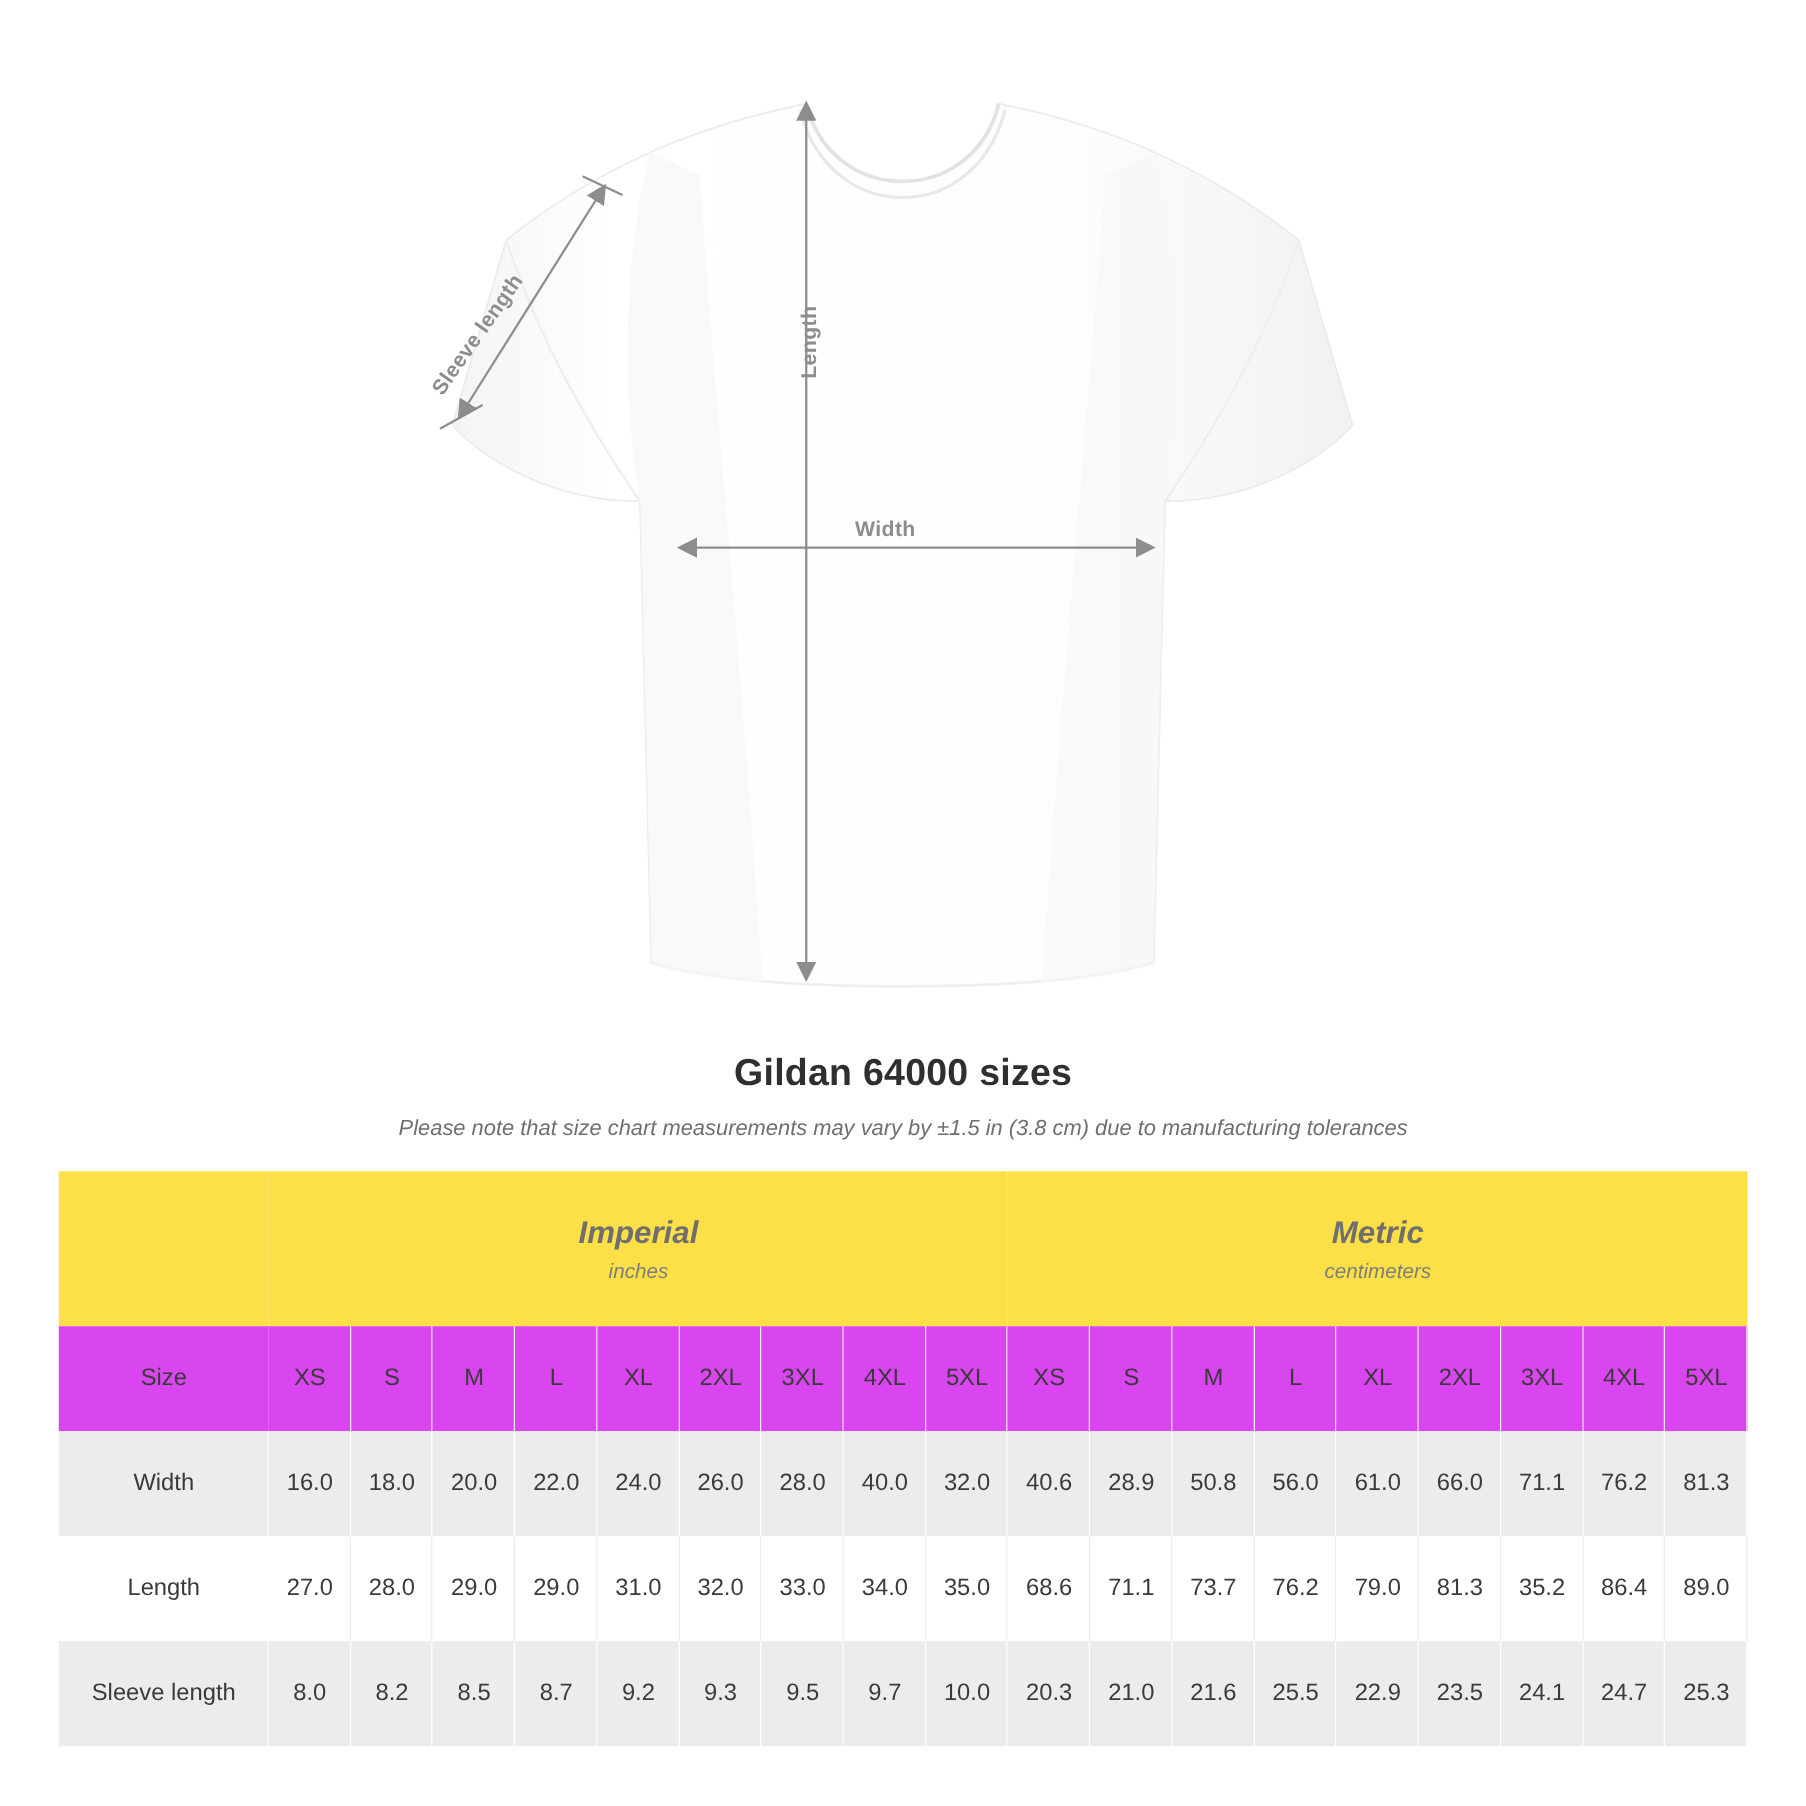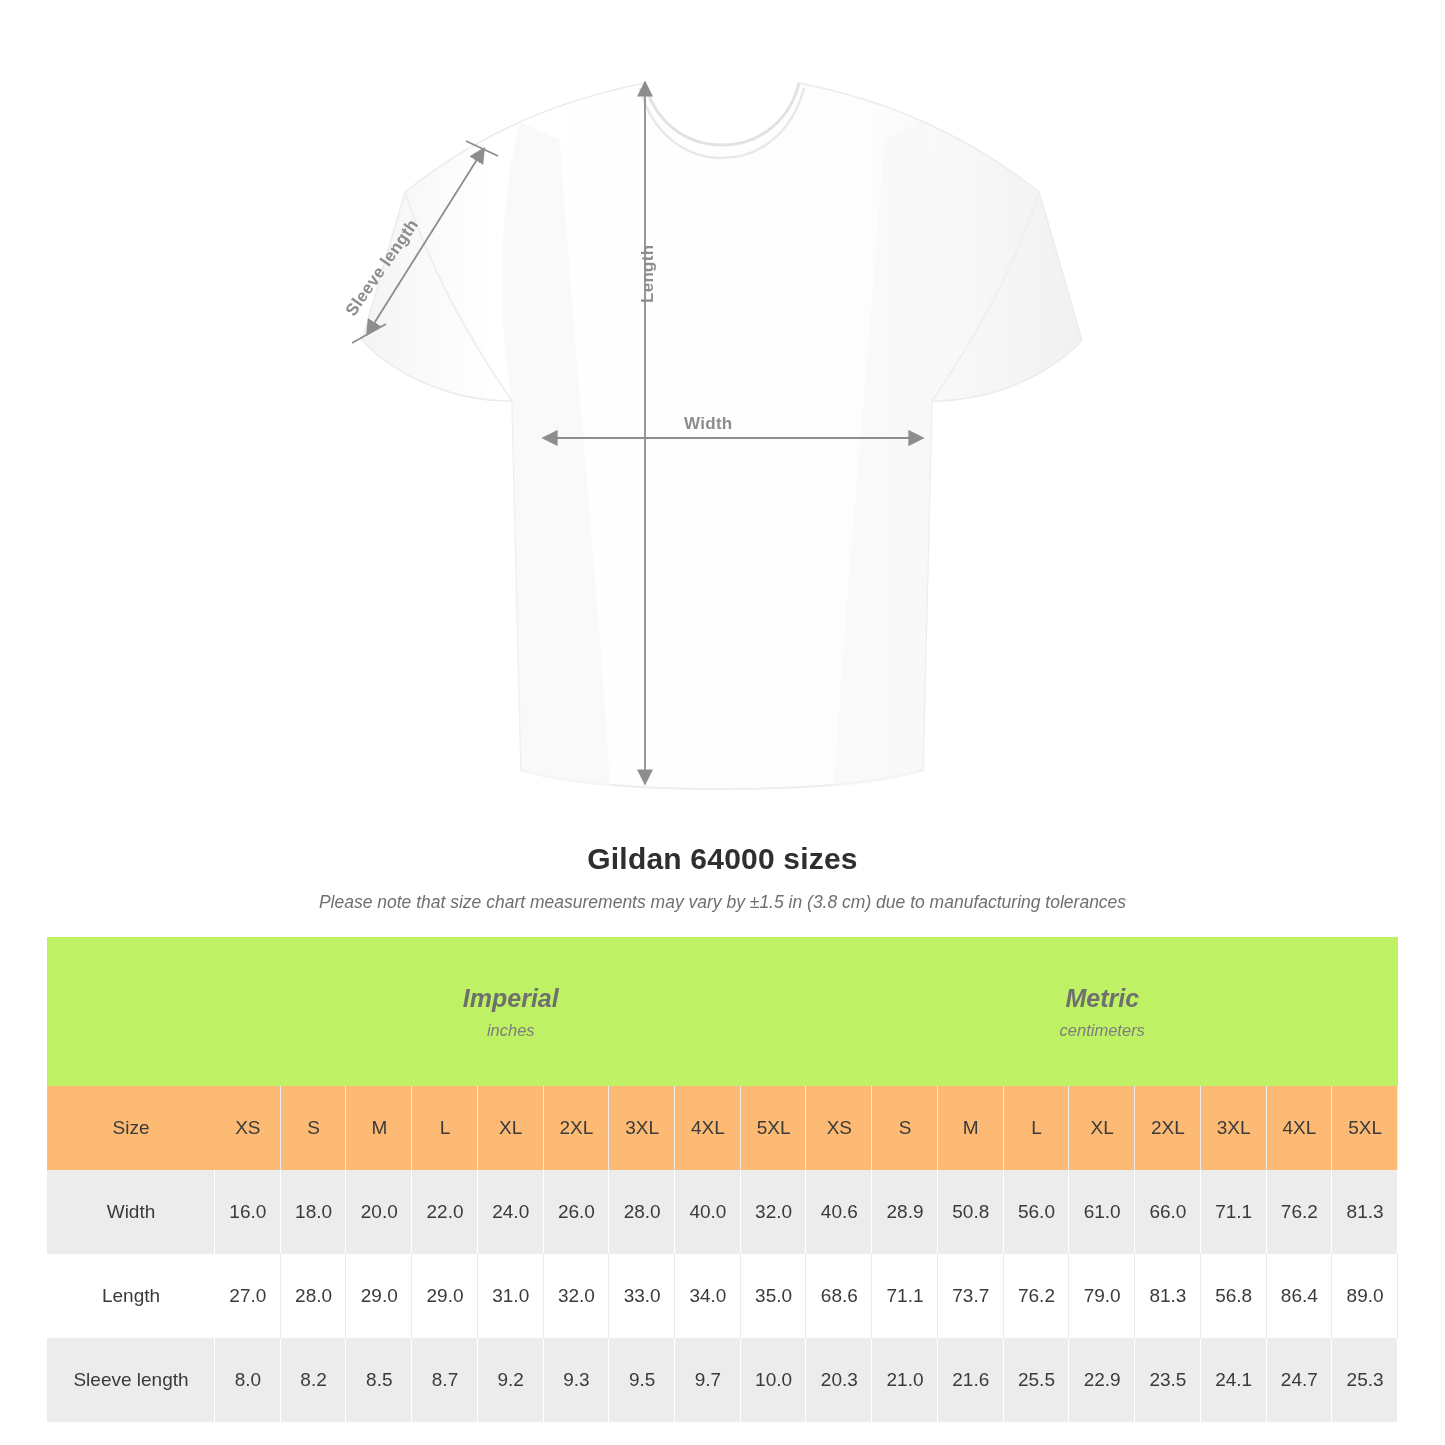--- a/index.html
+++ b/index.html
@@ -86,40 +86,40 @@
     table-layout: fixed;
   }
   table.size-table td,
   table.size-table th {
     text-align: center;
     vertical-align: middle;
     font-weight: normal;
   }
 
   .unit-header-row td {
-    background: #bef264;
-    height: 149px;
+    background: #fde047;
+    height: 124px;
     padding: 0;
   }
   .unit-name {
     font-size: 25px;
     font-style: italic;
     font-weight: bold;
     color: #6f6f6f;
     line-height: 1.25;
   }
   .unit-sub {
     font-size: 16.5px;
     font-style: italic;
     color: #7d7d7d;
     margin-top: 6px;
   }
 
   .head-row td {
-    background: #fdba74;
+    background: #d946ef;
     height: 82px;
     font-size: 19px;
     font-weight: bold;
     color: #3a3a3a;
   }
   .head-row td.rowlabel {
     font-size: 19px;
   }
 
   .data-row td {
@@ -294,21 +294,21 @@
           <td class="cell">32.0</td>
           <td class="cell">33.0</td>
           <td class="cell">34.0</td>
           <td class="cell">35.0</td>
           <td class="cell">68.6</td>
           <td class="cell">71.1</td>
           <td class="cell">73.7</td>
           <td class="cell">76.2</td>
           <td class="cell">79.0</td>
           <td class="cell">81.3</td>
-          <td class="cell">56.8</td>
+          <td class="cell">35.2</td>
           <td class="cell">86.4</td>
           <td class="cell">89.0</td>
         </tr>
 
         <tr class="data-row shaded">
           <td class="first-col rowlabel">Sleeve length</td>
           <td class="cell">8.0</td>
           <td class="cell">8.2</td>
           <td class="cell">8.5</td>
           <td class="cell">8.7</td>

